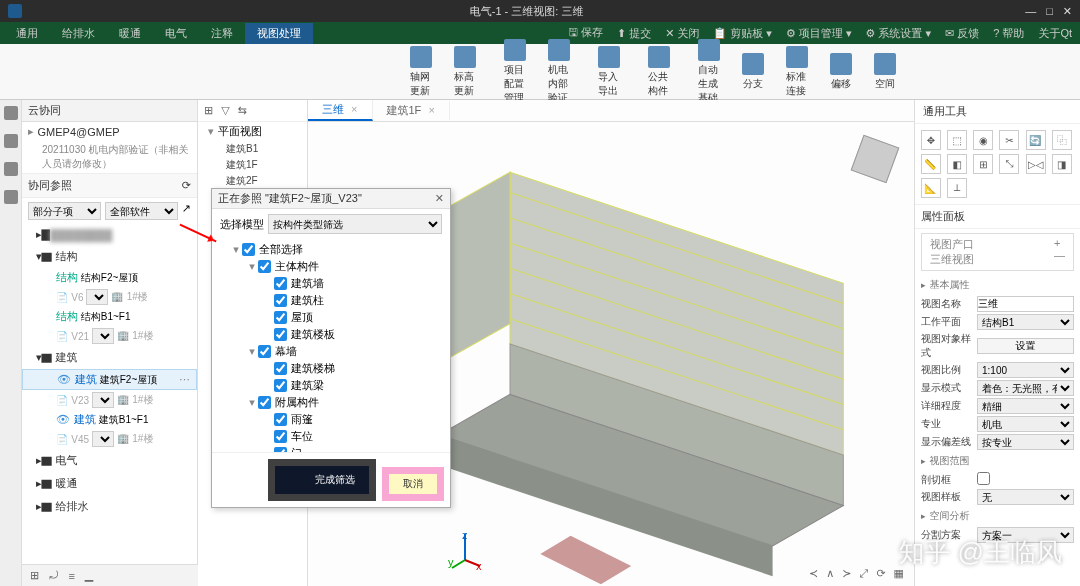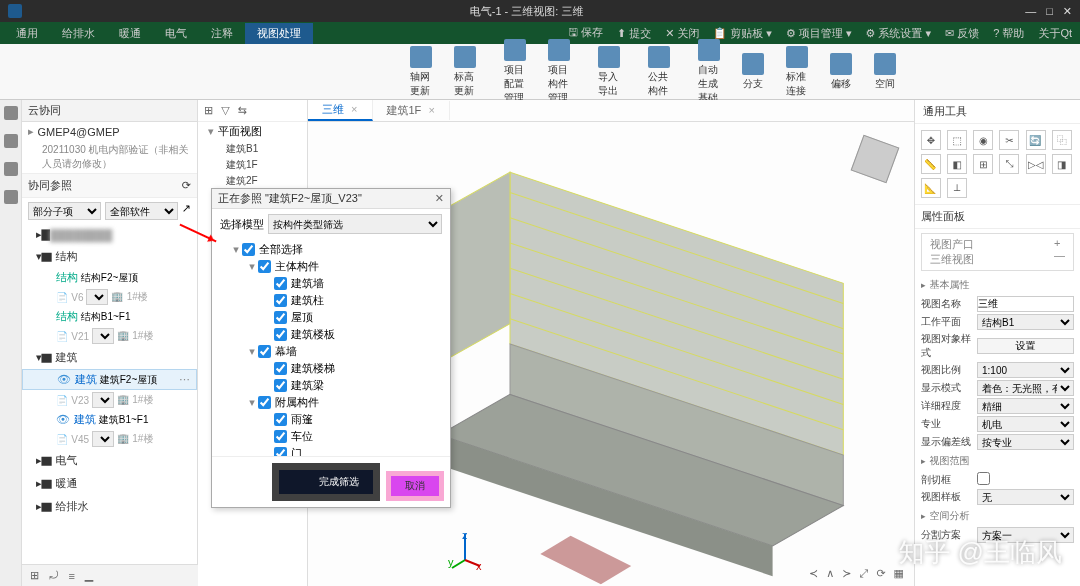--- a/index.html
+++ b/index.html
@@ -76,21 +76,21 @@
 .dialog .dlg-tree { flex: 1; overflow: auto; padding: 2px 6px; }
 .dialog .dlg-tree .dn { padding: 1px 0 1px 0; display: flex; align-items: center; }
 .dialog .dlg-tree .dn .chev { width: 12px; color: #888; text-align: center; }
 .dialog .dlg-tree .dn input { margin-right: 4px; accent-color: #1e88e5; }
 .dialog .dlg-tree .d1 { padding-left: 12px; }
 .dialog .dlg-tree .d2 { padding-left: 28px; }
 .dialog .dlg-tree .d3 { padding-left: 44px; }
 .dialog .dlg-foot { padding: 6px; display: flex; justify-content: flex-end; gap: 6px; border-top: 1px solid #eee; }
 .dialog .dlg-foot button { padding: 3px 14px; font-size: 10px; cursor: pointer; }
 .dialog .dlg-foot .primary { background: #0f172a; color: #fff; border: 7px solid #404040; padding-left: 40px; }
-.dialog .dlg-foot .secondary { background: #d946ef; color: #333; border: 5px solid #f9a8d4; margin-top: 8px; }
+.dialog .dlg-foot .secondary { background: #fef9c3; color: #333; border: 7px solid #f9a8d4; margin-top: 8px; }
 
 .arrow { position: absolute; top: 232px; left: 178px; width: 40px; height: 2px; background: red; z-index: 60; transform: rotate(25deg); }
 .arrow::after { content: ''; position: absolute; right: -2px; top: -3px; border: 4px solid transparent; border-left: 6px solid red; }
 
 .right-panel { width: 166px; background: #fff; border-left: 1px solid #ddd; display: flex; flex-direction: column; }
 .right-panel .hdr { padding: 4px 8px; font-size: 11px; color: #333; border-bottom: 1px solid #eee; }
 .right-panel .tool-grid { display: grid; grid-template-columns: repeat(6, 1fr); gap: 4px; padding: 6px; }
 .right-panel .tool-grid .tbtn { width: 20px; height: 20px; border: 1px solid #ccc; display: flex; align-items: center; justify-content: center; cursor: pointer; color: #555; font-size: 10px; }
 .right-panel .prop-hdr { padding: 4px 6px; font-size: 11px; color: #333; border-top: 1px solid #eee; border-bottom: 1px solid #eee; }
 .right-panel .prop-desc { padding: 3px 8px; border: 1px solid #ddd; margin: 4px 6px; font-size: 10px; color: #888; display: flex; justify-content: space-between; }
@@ -151,21 +151,21 @@
       <div class="ico"></div>
       <div class="lbl">标高更新</div>
     </div>
     <div class="sep"></div>
     <div class="btn">
       <div class="ico"></div>
       <div class="lbl">项目配置管理</div>
     </div>
     <div class="btn">
       <div class="ico"></div>
-      <div class="lbl">项目构件管理</div>
+      <div class="lbl">机电内部验证</div>
     </div>
     <div class="sep"></div>
     <div class="btn">
       <div class="ico"></div>
       <div class="lbl">导入导出</div>
     </div>
     <div class="sep"></div>
     <div class="btn">
       <div class="ico"></div>
       <div class="lbl">公共构件</div>

